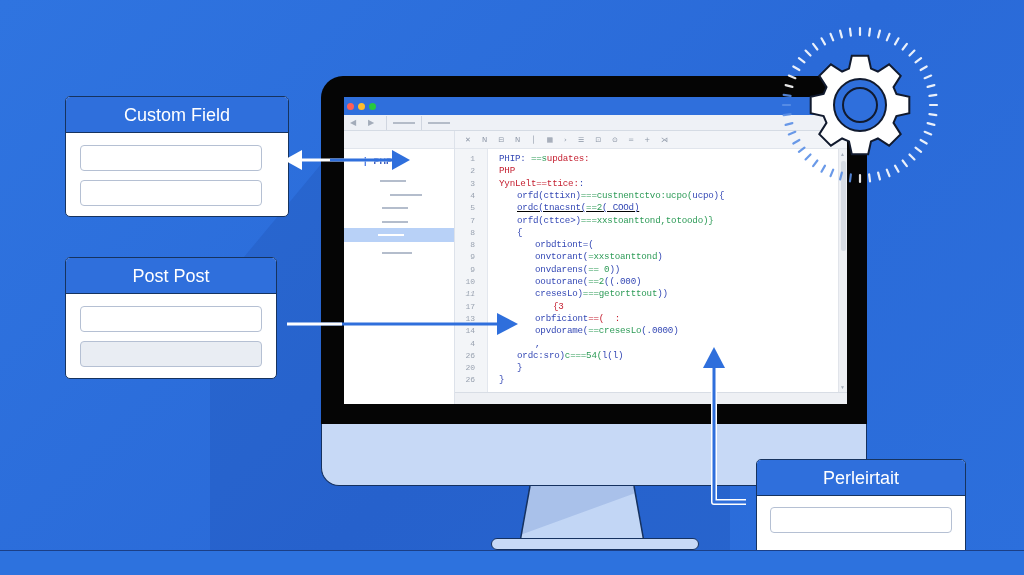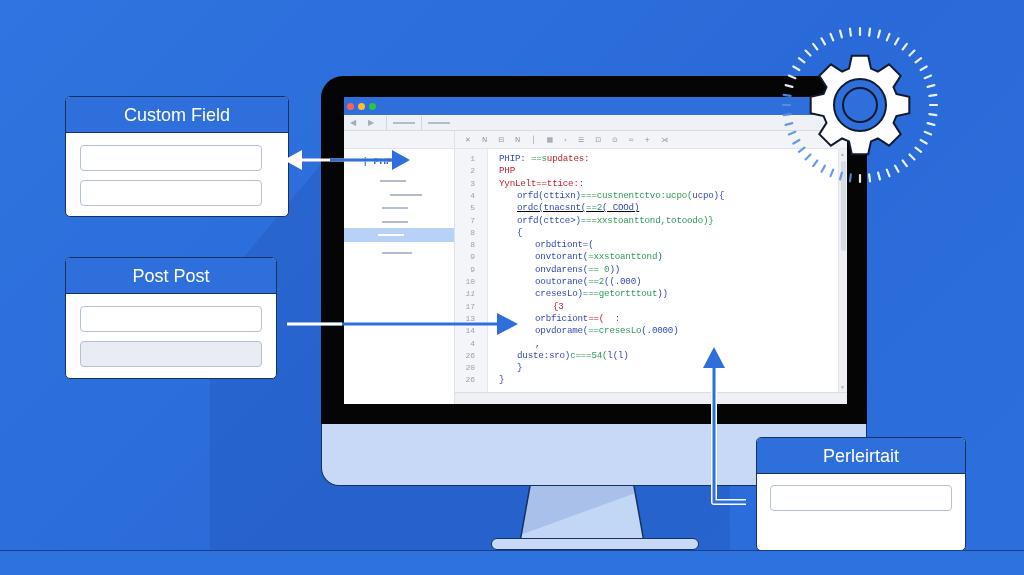--- a/index.html
+++ b/index.html
@@ -195,21 +195,21 @@
           <div class="code-line" style="top: 95.8px; left: 62px;"><span class="c-blue">{</span></div>
           <div class="code-line" style="top: 108.1px; left: 80px;"><span class="c-blue">orbdtiont=(</span></div>
           <div class="code-line" style="top: 120.4px; left: 80px;"><span class="c-blue">onvtorant(</span><span class="c-green">=xxstoanttond</span><span class="c-blue">)</span></div>
           <div class="code-line" style="top: 132.7px; left: 80px;"><span class="c-blue">onvdarens(</span><span class="c-green">== 0</span><span class="c-blue">))</span></div>
           <div class="code-line" style="top: 145px; left: 80px;"><span class="c-blue">ooutorane(</span><span class="c-green">==2</span><span class="c-blue">((.000)</span></div>
           <div class="code-line" style="top: 157.3px; left: 80px;"><span class="c-blue">cresesLo)</span><span class="c-green">===getortttout</span><span class="c-blue">))</span></div>
           <div class="code-line" style="top: 169.6px; left: 98px;"><span class="c-red">{3</span></div>
           <div class="code-line" style="top: 181.9px; left: 80px;"><span class="c-blue">orbficiont</span><span class="c-red">==(</span><span class="c-red">  :</span></div>
           <div class="code-line" style="top: 194.2px; left: 80px;"><span class="c-blue">opvdorame(</span><span class="c-green">==cresesLo</span><span class="c-blue">(.0000)</span></div>
           <div class="code-line" style="top: 206.5px; left: 80px;"><span class="c-blue">,</span></div>
-          <div class="code-line" style="top: 218.8px; left: 62px;"><span class="c-blue">duste:sro)</span><span class="c-green">c===54(</span><span class="c-blue">l(l)</span></div>
+          <div class="code-line" style="top: 218.8px; left: 62px;"><span class="c-blue">ordc:sro)</span><span class="c-green">c===54(</span><span class="c-blue">l(l)</span></div>
           <div class="code-line" style="top: 231.1px; left: 62px;"><span class="c-blue">}</span></div>
           <div class="code-line" style="top: 243.4px; left: 44px;"><span class="c-blue">}</span></div>
         </div>
       <div class="scroll-track">
         <span class="scroll-arrow" style="top:2px;">▲</span>
         <div class="scroll-thumb"></div>
         <span class="scroll-arrow" style="bottom:2px;">▼</span>
       </div>
       <div class="hscroll"></div>
     </div>
@@ -279,21 +279,21 @@
   <div class="field" style="left:14px;top:48px;width:182px;"></div>
   <div class="field" style="left:14px;top:83px;width:182px;"></div>
 </div>
 
 <div class="card" style="left:65px;top:257px;width:212px;height:122px;">
   <div class="card-header">Post Post</div>
   <div class="field" style="left:14px;top:48px;width:182px;"></div>
   <div class="field disabled" style="left:14px;top:83px;width:182px;"></div>
 </div>
 
-<div class="card" style="left:756px;top:437px;width:210px;height:114px;">
+<div class="card" style="left:756px;top:459px;width:210px;height:114px;">
   <div class="card-header">Perleirtait</div>
   <div class="field" style="left:13px;top:47px;width:182px;"></div>
 </div>
 
 <svg class="arrows" viewBox="0 0 1024 575">
 
   <line x1="296" y1="160" x2="396" y2="160" stroke="#ffffff" stroke-width="3"></line>
   <line x1="330" y1="160" x2="396" y2="160" stroke="#2f6fdc" stroke-width="3"></line>
   <polygon points="284,160 302,150 302,170" fill="#ffffff"></polygon>
   <polygon points="410,160 392,150 392,170" fill="#2f6fdc"></polygon>

